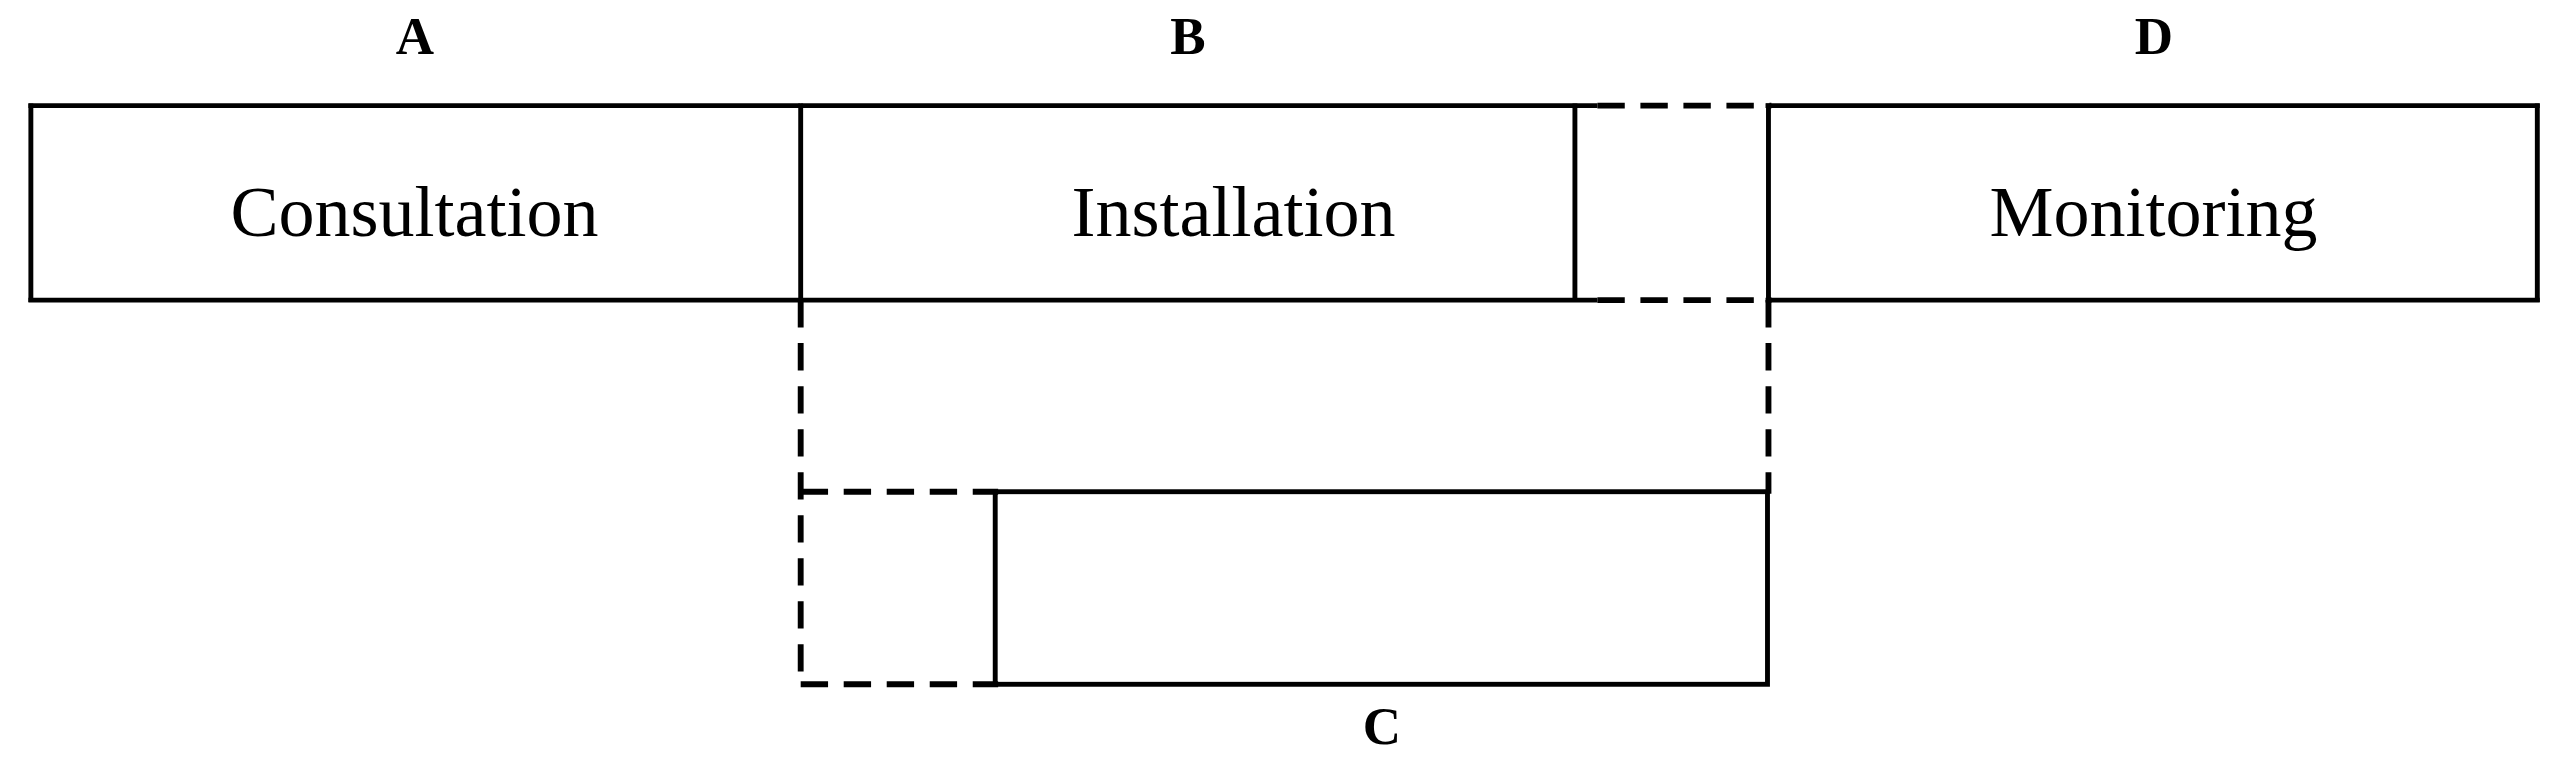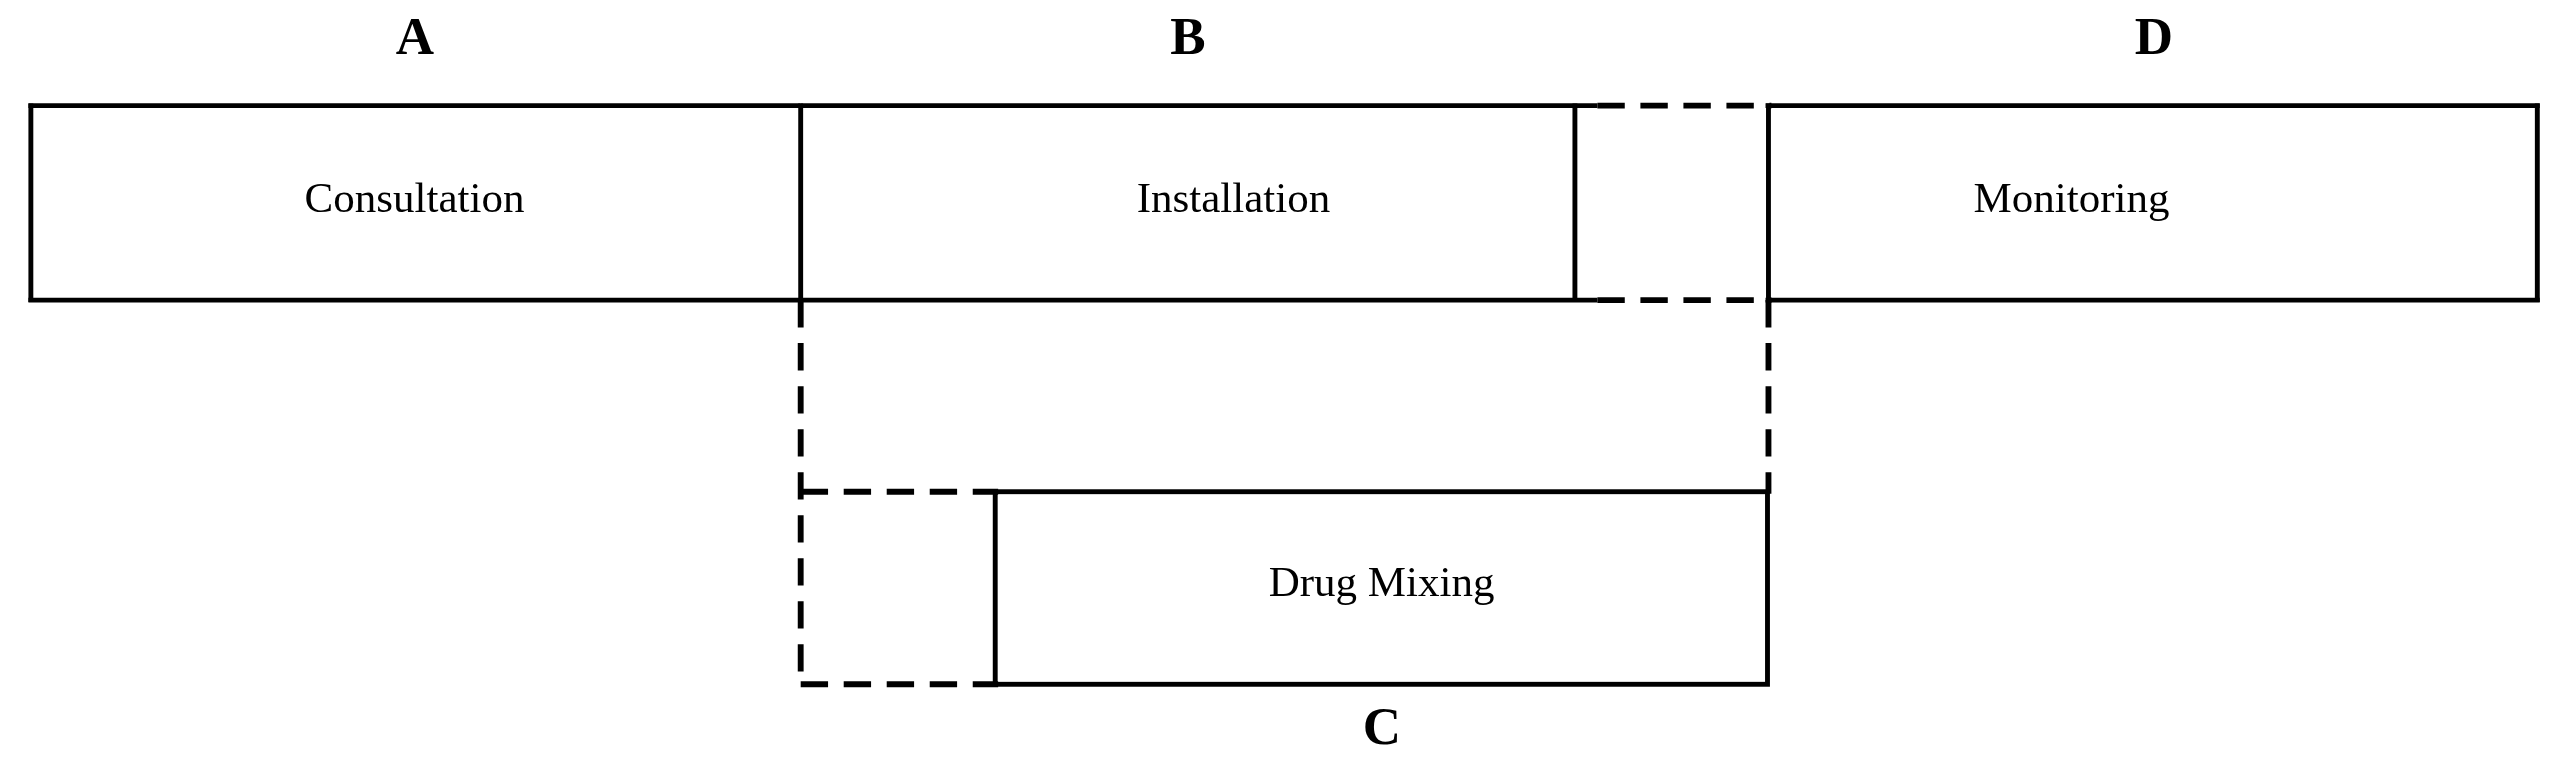--- a/index.html
+++ b/index.html
@@ -21,21 +21,21 @@
     left: 0;
     top: 0;
     width: 2576px;
     height: 784px;
   }
   .box-label {
     position: absolute;
     text-align: center;
     color: #000000;
     font-family: "Liberation Serif", "DejaVu Serif", serif;
-    font-size: 43px;
+    font-size: 72px;
     line-height: 1;
     white-space: nowrap;
     pointer-events: none;
   }
   .phase-tag {
     position: absolute;
     text-align: center;
     color: #000000;
     font-family: "Liberation Serif", "DejaVu Serif", serif;
     font-weight: bold;
@@ -91,20 +91,19 @@
   <div class="phase-tag" style="left: 317px; top: 9.8px; width: 196px;">A</div>
 
   <div class="phase-tag" style="left: 1090px; top: 9.8px; width: 196px;">B</div>
 
   <div class="phase-tag" style="left: 2056px; top: 9.8px; width: 196px;">D</div>
 
   <div class="box-label" style="left: 219px; top: 176px; width: 391px;">Consultation</div>
 
   <div class="box-label" style="left: 1038px; top: 176px; width: 391px;">Installation</div>
 
-  <div class="box-label" style="left: 1876px; top: 176px; width: 391px;">Monitoring</div>
+  <div class="box-label" style="left: 1958px; top: 176px; width: 391px;">Monitoring</div>
 
-  <div class="box-label" style="left: 1186px; top: 560px; width: 391px;">Drug Mixing</div>
 
   <div class="phase-tag" style="left: 1284px; top: 700px; width: 196px;">C</div>
 
 </div>
 
 
 </body></html>

